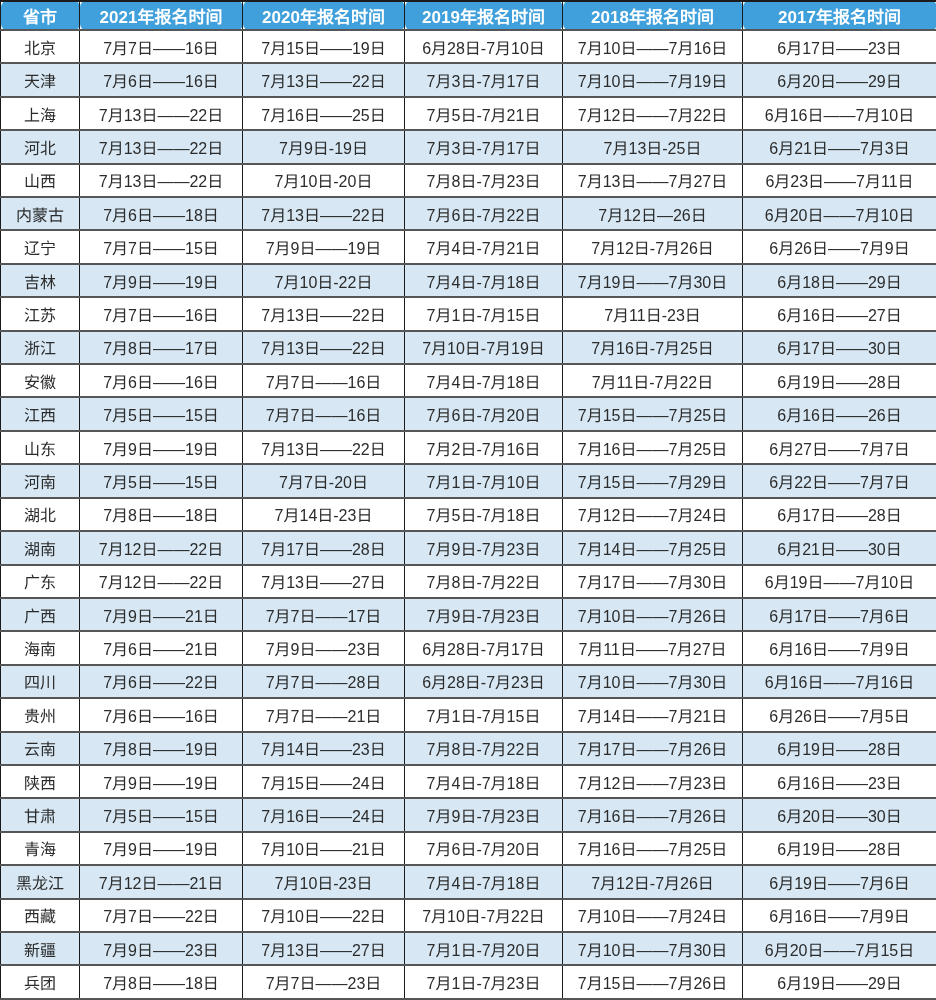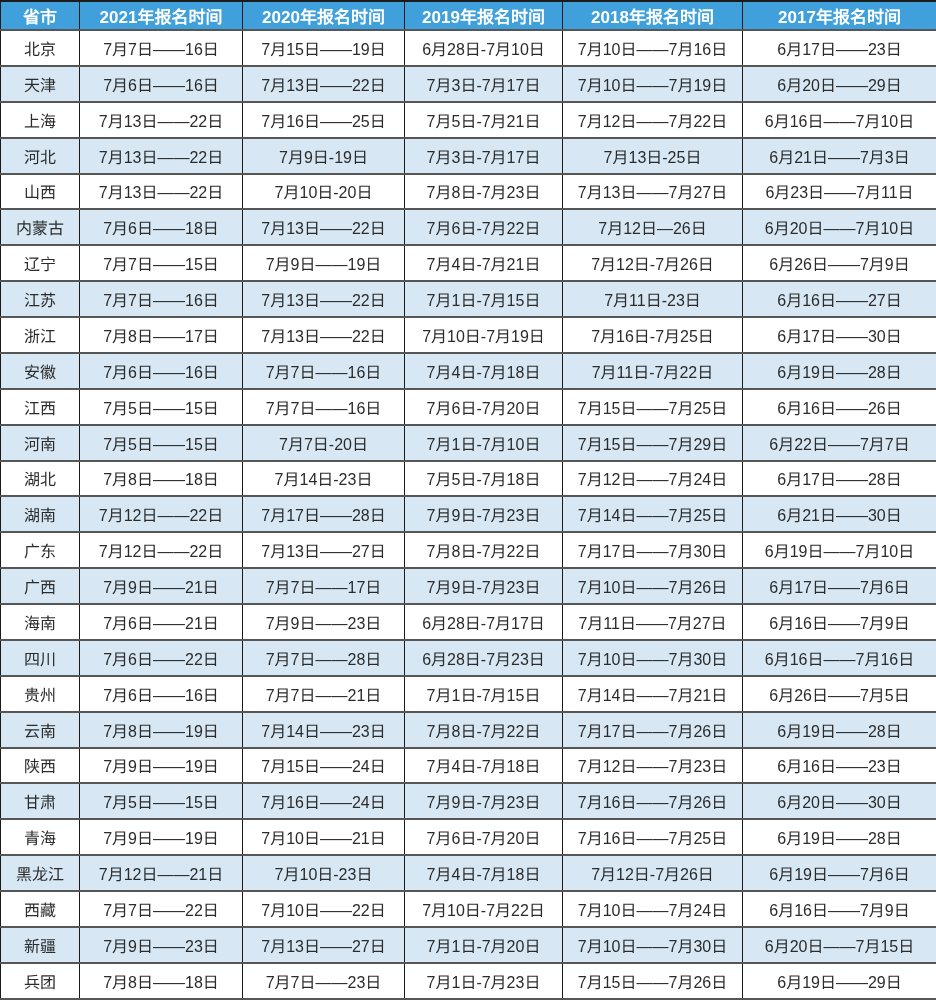--- a/index.html
+++ b/index.html
@@ -28,20 +28,21 @@
     border-top:2px solid var(--border-h);
     border-bottom:2px solid var(--border-h);
     font-size:16px;color:var(--cell-text);
   }
   table.reg-table thead th{
     background:var(--header-bg);
     color:var(--header-text);
     font-weight:bold;font-size:17px;height:29px;
     border-top:2px solid var(--border-v);
     border-bottom:2px solid var(--border-h);
+    border-radius:6px;
   }
   table.reg-table tbody tr{background:var(--row-bg);margin-left:40px;}
   table.reg-table tbody tr:nth-child(even){background:var(--row-alt-bg);}
   table.reg-table tbody td:first-child{font-size:16px;}
 </style>
 </head>
 <body>
 
 <table class="reg-table">
   <colgroup>
@@ -113,20 +114,28 @@
       </tr>
       <tr>
         <td>辽宁</td>
         <td>7月7日——15日</td>
         <td>7月9日——19日</td>
         <td>7月4日-7月21日</td>
         <td>7月12日-7月26日</td>
         <td>6月26日——7月9日</td>
       </tr>
       <tr>
+        <td>吉林</td>
+        <td>7月9日——19日</td>
+        <td>7月10日-22日</td>
+        <td>7月4日-7月18日</td>
+        <td>7月19日——7月30日</td>
+        <td>6月18日——29日</td>
+      </tr>
+      <tr>
         <td>江苏</td>
         <td>7月7日——16日</td>
         <td>7月13日——22日</td>
         <td>7月1日-7月15日</td>
         <td>7月11日-23日</td>
         <td>6月16日——27日</td>
       </tr>
       <tr>
         <td>浙江</td>
         <td>7月8日——17日</td>
@@ -145,20 +154,28 @@
       </tr>
       <tr>
         <td>江西</td>
         <td>7月5日——15日</td>
         <td>7月7日——16日</td>
         <td>7月6日-7月20日</td>
         <td>7月15日——7月25日</td>
         <td>6月16日——26日</td>
       </tr>
       <tr>
+        <td>山东</td>
+        <td>7月9日——19日</td>
+        <td>7月13日——22日</td>
+        <td>7月2日-7月16日</td>
+        <td>7月16日——7月25日</td>
+        <td>6月27日——7月7日</td>
+      </tr>
+      <tr>
         <td>河南</td>
         <td>7月5日——15日</td>
         <td>7月7日-20日</td>
         <td>7月1日-7月10日</td>
         <td>7月15日——7月29日</td>
         <td>6月22日——7月7日</td>
       </tr>
       <tr>
         <td>湖北</td>
         <td>7月8日——18日</td>

